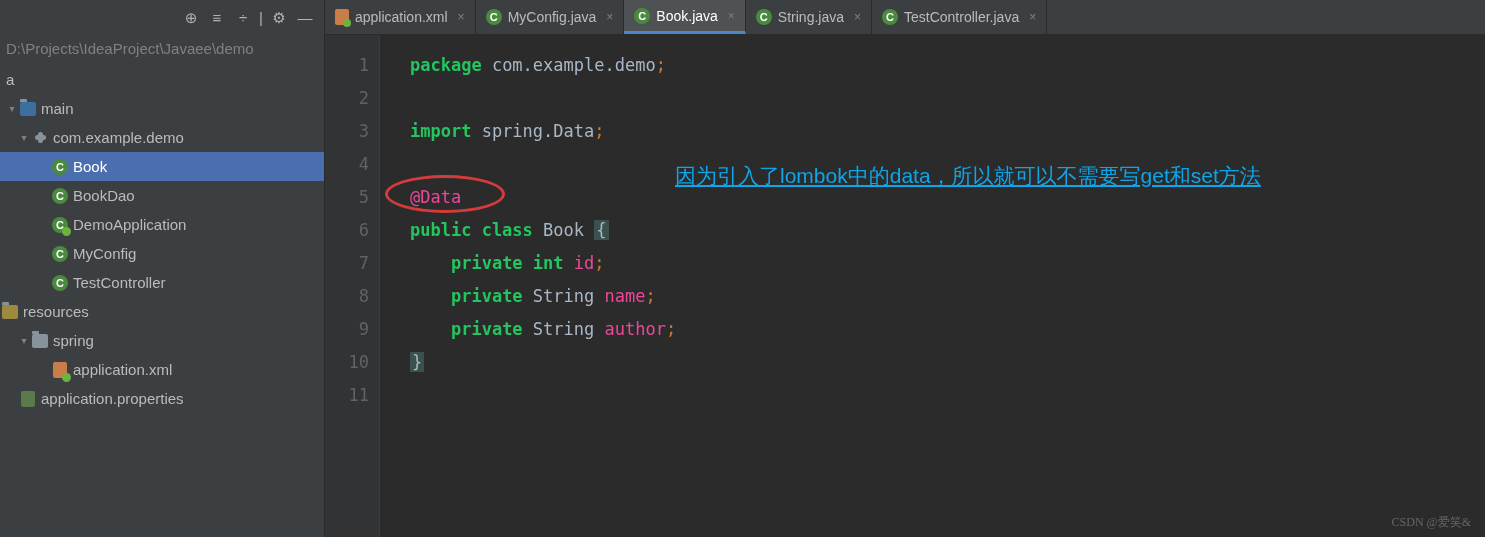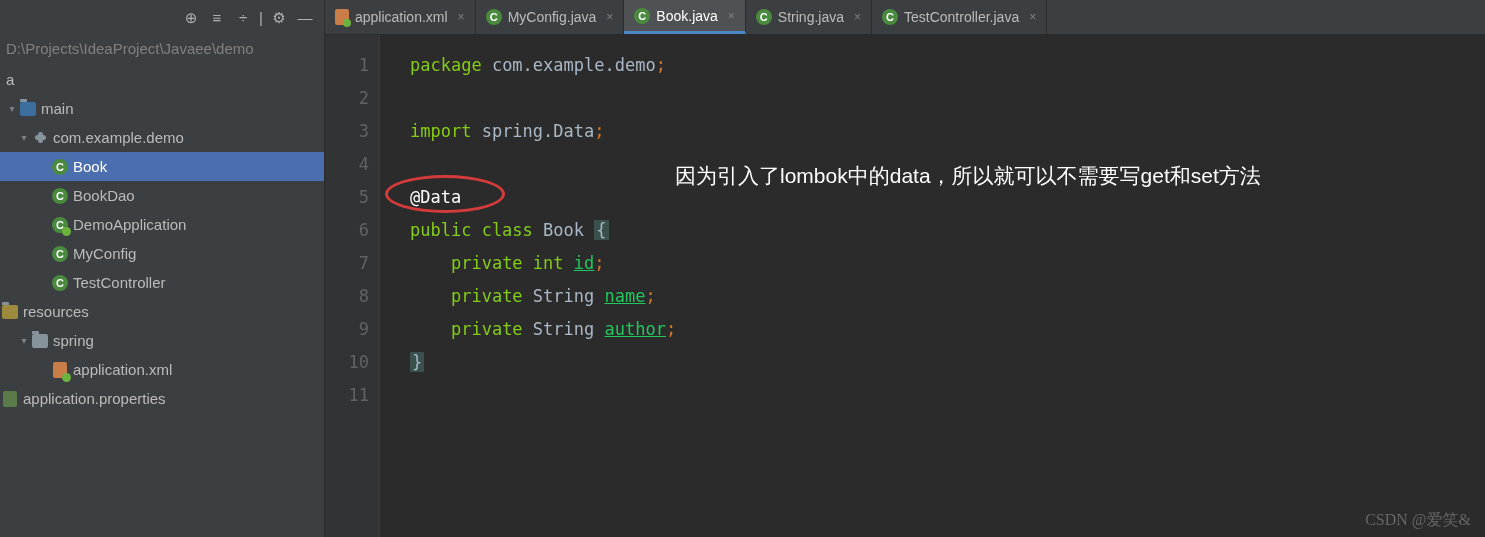--- a/index.html
+++ b/index.html
@@ -117,51 +117,52 @@
   padding: 14px 10px 0 0;
   border-right: 1px solid #3c3c3c;
 }
 .gutter div { height: 33px; }
 .code {
   flex: 1;
   padding: 14px 0 0 30px;
   position: relative;
 }
 .code .line { height: 33px; white-space: pre; }
-.kw { color: #84cc16; }
+.kw { color: #22c55e; font-weight: bold; }
 .pkg { color: #a9b7c6; }
 .smc { color: #cc7832; }
-.anno { color: #ffffff; }
+.anno { color: #ec4899; }
 .typ { color: #a9b7c6; }
-.fld { color: #22c55e; text-decoration: underline; }
+.fld { color: #ec4899; }
 .brace { background: #3b514d; color: #a9b7c6; padding: 0 2px; }
 .bracex { background: #3b514d; color: #a9b7c6; padding: 0 2px; }
 
 
 .red-ellipse {
   position: absolute;
   border: 3px solid #d43c3c;
   border-radius: 50%;
   width: 120px; height: 38px;
   left: 385px; top: 175px;
   pointer-events: none;
 }
 .red-text {
   position: absolute;
   left: 675px; top: 162px;
-  color: #ffffff;
+  color: #0ea5e9;
   font-family: "Microsoft YaHei", sans-serif;
   font-size: 21px;
   pointer-events: none;
+  text-decoration: underline;
 }
 .watermark {
   position: absolute;
   right: 14px; bottom: 6px;
   color: #666;
-  font-size: 16px;
+  font-size: 12px;
   font-family: "Microsoft YaHei";
 }
 </style>
 </head>
 <body>
 
 <div class="sidebar">
 
   <div class="toolbar">
     <div class="icon">⊕</div>
@@ -240,21 +241,21 @@
       <span class="lbl">spring</span>
     </div>
     <div class="row" style="padding-left:50px">
       <span class="fileicon">
           <span class="ico-xml" style="position:relative">
             <span style="position:absolute;right:-4px;bottom:-4px;width:9px;height:9px;border-radius:50%;background:#6cb33e"></span>
           </span>
         </span>
       <span class="lbl">application.xml</span>
     </div>
-    <div class="row" style="">
+    <div class="row" style="padding-left:18px">
       <span class="fileicon">
           <span class="ico-prop"></span>
         </span>
       <span class="lbl">application.properties</span>
     </div>
   </div>
 </div>
 
 <div class="tabs">
   <div class="tab">

